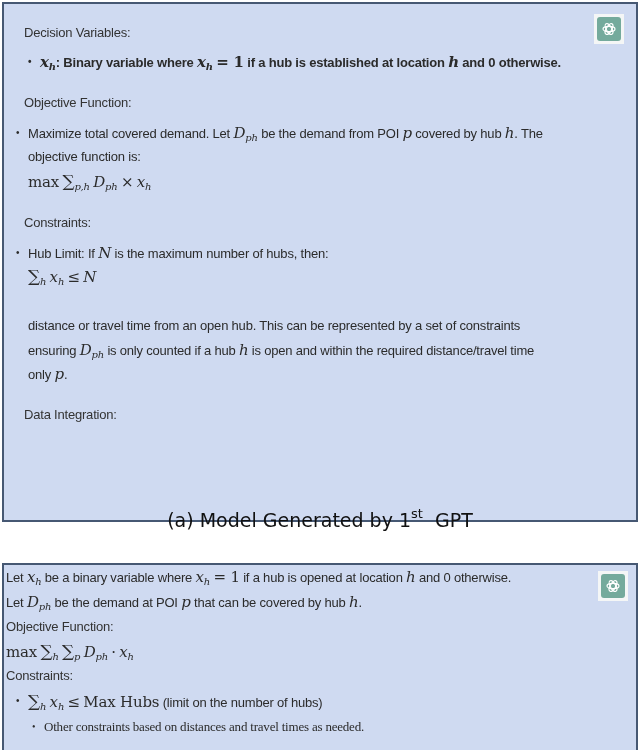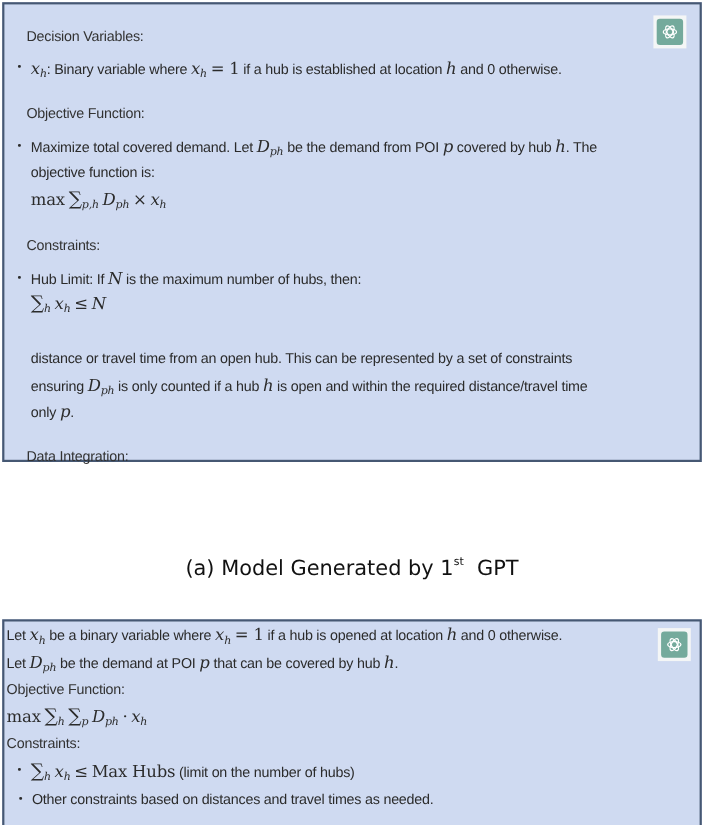--- a/index.html
+++ b/index.html
@@ -7,56 +7,56 @@
     width: 640px; height: 750px; background: #ffffff;
     position: relative; overflow: hidden;
     font-family: "Liberation Sans", "DejaVu Sans", sans-serif;
     color: #2b2b2b;
   }
   .panel {
     position: absolute; box-sizing: border-box;
     background: #cfdaf1;
     border: 2px solid #465873;
   }
-  #panel-a { left: 2px; top: 2px; width: 636px; height: 418px; }
+  #panel-a { left: 2px; top: 2px; width: 636px; height: 520px; }
   #panel-b { left: 2px; top: 563px; width: 636px; height: 234px; }
   .line { position: absolute; font-size: 13px; line-height: 18px; white-space: nowrap; letter-spacing: -0.2px; }
   .heading { font-size: 13px; color: #333; }
   .bullet::before { content: "•"; position: absolute; left: -12px; font-size: 10px; top: 0; }
   .m { font-family: "DejaVu Serif", "Liberation Serif", serif; font-style: italic; font-size: 15px; }
   .mr { font-family: "DejaVu Serif", "Liberation Serif", serif; font-size: 15px; }
   .sub { font-size: 10px; vertical-align: -3px; font-style: italic; font-family: "DejaVu Serif", serif; }
   .sum { font-family: "DejaVu Serif", serif; font-size: 17px; }
   .gpt-icon {
     position: absolute; width: 30px; height: 30px; background: #f4f6f6;
     display: flex; align-items: center; justify-content: center;
   }
   .gpt-icon .inner { width: 24px; height: 24px; background: #74aa9c; border-radius: 3px; display:flex; align-items:center; justify-content:center; }
   .caption {
     position: absolute; left: 0; width: 640px; top: 506px; text-align: center;
     font-size: 19px; color: #111; font-family: "DejaVu Sans", sans-serif;
   }
-  .caption sup { font-size: 10px; vertical-align: 9px; }
+  .caption sup { font-size: 13px; vertical-align: 9px; }
 </style>
 </head>
 <body>
 
 <div class="panel" id="panel-a">
   <div class="gpt-icon" style="right:12px; top:10px;">
     <div class="inner">
       <svg width="18" height="18" viewBox="0 0 24 24" fill="none" stroke="#ffffff" stroke-width="1.6">
         <ellipse cx="12" cy="12" rx="8" ry="3.6"></ellipse>
         <ellipse cx="12" cy="12" rx="8" ry="3.6" transform="rotate(60 12 12)"></ellipse>
         <ellipse cx="12" cy="12" rx="8" ry="3.6" transform="rotate(120 12 12)"></ellipse>
       </svg>
     </div>
   </div>
 
   <div class="line heading" style="left:20px; top:20px;">Decision Variables:</div>
-  <div class="line bullet" style="left:24px; top:49px;">
+  <div class="line bullet" style="left:36px; top:49px;font-weight:bold;">
     <span class="m">x</span><span class="sub">h</span><span>: Binary variable where </span><span class="m">x</span><span class="sub">h</span> <span class="mr">= 1</span><span> if a hub is established at location </span><span class="m">h</span><span> and 0 otherwise.</span>
   </div>
 
   <div class="line heading" style="left:20px; top:90px;">Objective Function:</div>
   <div class="line bullet" style="left:24px; top:120px;">
     <span>Maximize total covered demand. Let </span><span class="m">D</span><span class="sub">ph</span><span> be the demand from POI </span><span class="m">p</span><span> covered by hub </span><span class="m">h</span><span>. The</span>
   </div>
   <div class="line" style="left:24px; top:144px;">objective function is:</div>
   <div class="line" style="left:24px; top:168px;">
     <span class="mr">max</span> <span class="sum">∑</span><span class="sub">p,h</span> <span class="m">D</span><span class="sub">ph</span> <span class="mr">×</span> <span class="m">x</span><span class="sub">h</span>
@@ -102,14 +102,14 @@
     <span>Let </span><span class="m">D</span><span class="sub">ph</span><span> be the demand at POI </span><span class="m">p</span><span> that can be covered by hub </span><span class="m">h</span><span>.</span>
   </div>
   <div class="line heading" style="left:2px; top:53px;">Objective Function:</div>
   <div class="line" style="left:2px; top:77px;">
     <span class="mr">max</span> <span class="sum">∑</span><span class="sub">h</span> <span class="sum">∑</span><span class="sub">p</span> <span class="m">D</span><span class="sub">ph</span> <span class="mr">·</span> <span class="m">x</span><span class="sub">h</span>
   </div>
   <div class="line heading" style="left:2px; top:102px;">Constraints:</div>
   <div class="line bullet" style="left:24px; top:127px;">
     <span class="sum">∑</span><span class="sub">h</span> <span class="m">x</span><span class="sub">h</span> <span class="mr">≤</span> <span class="mr">Max Hubs</span><span> (limit on the number of hubs)</span>
   </div>
-  <div class="line bullet" style="left:25px; top:153px;">Other constraints based on distances and travel times as needed.</div>
+  <div class="line bullet" style="left:40px; top:153px;font-family:Liberation Serif, serif;">Other constraints based on distances and travel times as needed.</div>
 </div>
 
 </body></html>

